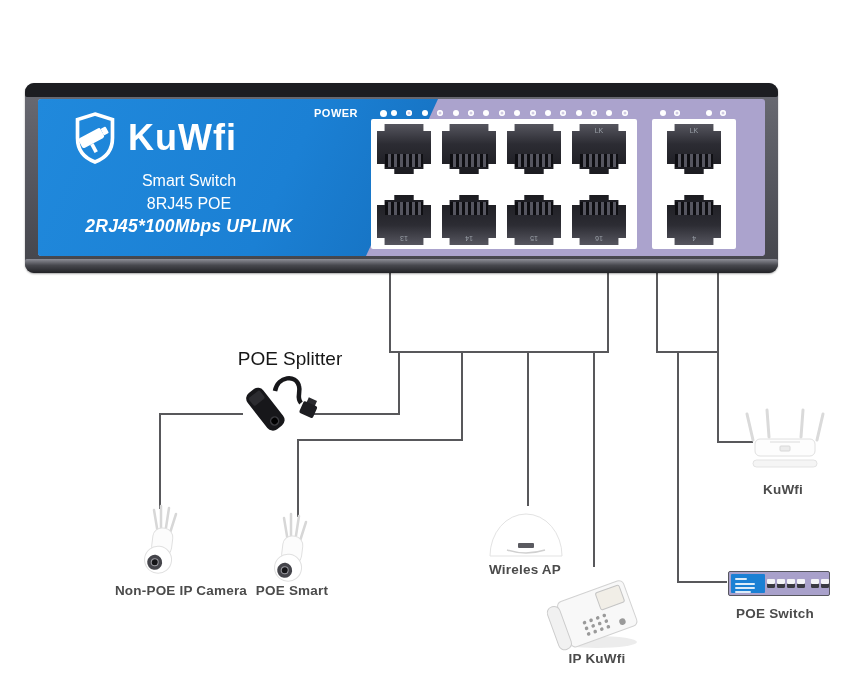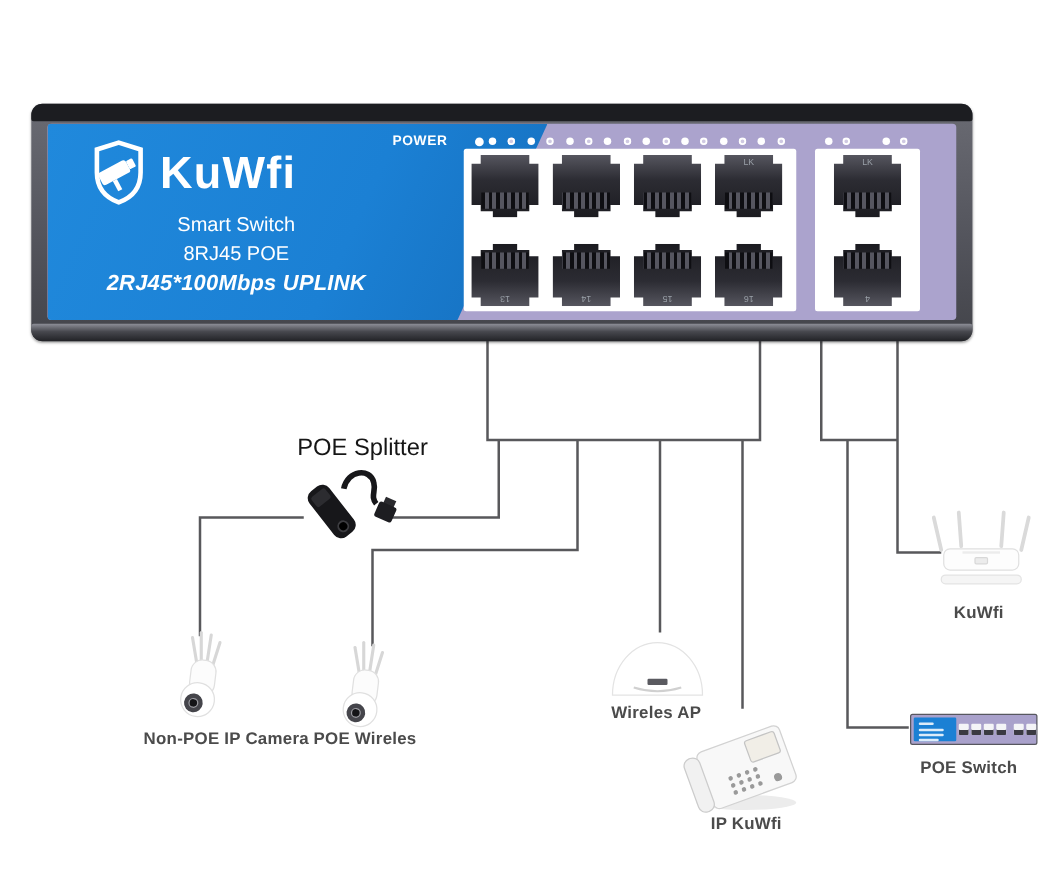--- a/index.html
+++ b/index.html
@@ -232,21 +232,21 @@
           <line x1="48" y1="10" x2="41" y2="32"></line>
       </g>
       <g transform="rotate(7 33 48)">
         <rect x="23" y="24" width="20" height="28" rx="9" fill="#fcfcfc" stroke="#e0e0e0"></rect>
         <circle cx="31" cy="56" r="13.5" fill="#ffffff" stroke="#e0e0e0"></circle>
         <circle cx="28" cy="59" r="7.5" fill="#45454b"></circle>
         <circle cx="28" cy="59" r="3.5" fill="#141417" stroke="#9a9aa0"></circle>
       </g>
     </svg>
   </div>
-  <div class="dev-label" style="left:230px;top:583px;width:124px;">POE Wireles</div>
+  <div class="dev-label" style="left:230px;top:583px;width:124px;">POE Smart</div>
 
   <div class="dev" style="left:487px;top:504px;">
     <svg width="78" height="56" viewBox="0 0 78 56">
       <path d="M3 52 A36 42 0 0 1 75 52 Z" fill="#ffffff" stroke="#e3e3e3"></path>
       <path d="M20 46 Q39 52 58 46" stroke="#d0d0d0" fill="none" stroke-width="1.5"></path>
       <rect x="31" y="39" width="16" height="5" rx="1" fill="#5a5a60"></rect>
     </svg>
   </div>
   <div class="dev-label" style="left:470px;top:562px;width:110px;">Wireles AP</div>
 

